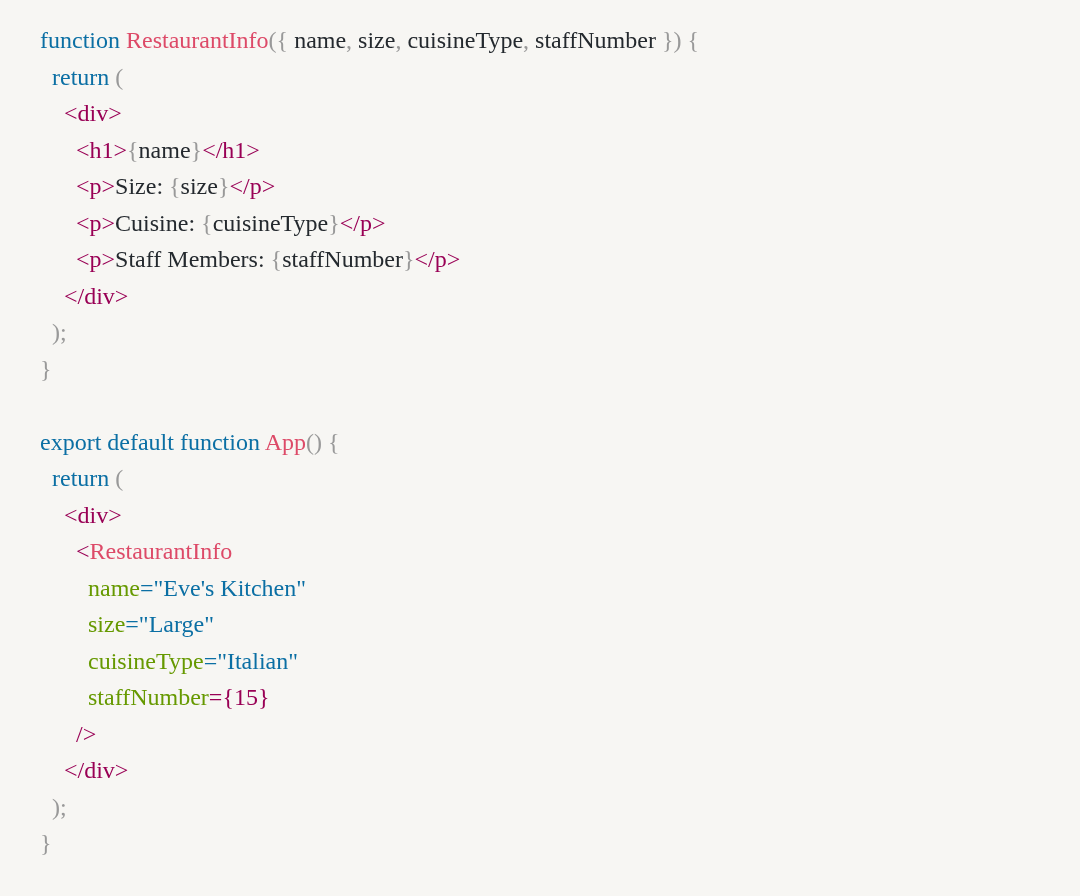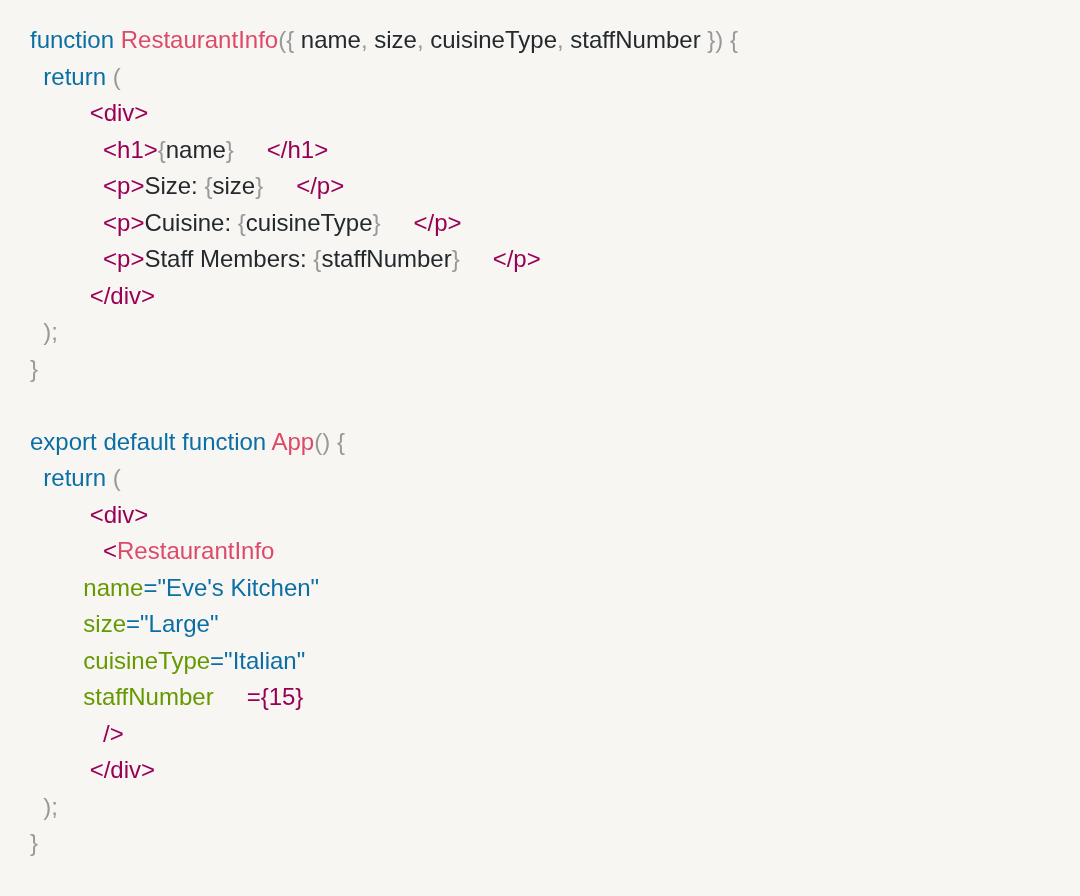--- a/index.html
+++ b/index.html
@@ -1,30 +1,30 @@
 <!DOCTYPE html>
 <html><head>
 <meta charset="utf-8">
 <style>
   html, body { margin: 0; padding: 0; }
   body {
     width: 1080px; height: 896px; overflow: hidden;
     background: #f7f6f3;
   }
   .code {
-    position: absolute; left: 30px; top: 22px;
-    font-family: Liberation Sans, sans-serif;
+    position: absolute; left: 40px; top: 22px;
+    font-family: Liberation Serif, serif;
     font-size: 24px; line-height: 36.5px;
     color: #24292e; white-space: pre; margin: 0;
   }
   .line { display: block; height: 36.5px; }
   .kw { color: #0b6fa4; }
   .fn { color: #dd4a68; }
   .pu { color: #999999; }
-  .tg { color: #990055; margin-left: 33px; }
+  .tg { color: #990055; }
   .at { color: #669900; }
   .st { color: #0b6fa4; }
   .tx { color: #24292e; }
 </style>
 </head>
 <body>
 
 <pre class="code" id="code"><span class="line"><span class="kw">function</span><span class="tx"> </span><span class="fn">RestaurantInfo</span><span class="pu">({</span><span class="tx"> name</span><span class="pu">,</span><span class="tx"> size</span><span class="pu">,</span><span class="tx"> cuisineType</span><span class="pu">,</span><span class="tx"> staffNumber </span><span class="pu">})</span><span class="tx"> </span><span class="pu">{</span></span><span class="line"><span class="tx">  </span><span class="kw">return</span><span class="tx"> </span><span class="pu">(</span></span><span class="line"><span class="tx">    </span><span class="tg">&lt;div&gt;</span></span><span class="line"><span class="tx">      </span><span class="tg">&lt;h1&gt;</span><span class="pu">{</span><span class="tx">name</span><span class="pu">}</span><span class="tg">&lt;/h1&gt;</span></span><span class="line"><span class="tx">      </span><span class="tg">&lt;p&gt;</span><span class="tx">Size: </span><span class="pu">{</span><span class="tx">size</span><span class="pu">}</span><span class="tg">&lt;/p&gt;</span></span><span class="line"><span class="tx">      </span><span class="tg">&lt;p&gt;</span><span class="tx">Cuisine: </span><span class="pu">{</span><span class="tx">cuisineType</span><span class="pu">}</span><span class="tg">&lt;/p&gt;</span></span><span class="line"><span class="tx">      </span><span class="tg">&lt;p&gt;</span><span class="tx">Staff Members: </span><span class="pu">{</span><span class="tx">staffNumber</span><span class="pu">}</span><span class="tg">&lt;/p&gt;</span></span><span class="line"><span class="tx">    </span><span class="tg">&lt;/div&gt;</span></span><span class="line"><span class="tx">  </span><span class="pu">);</span></span><span class="line"><span class="pu">}</span></span><span class="line"></span><span class="line"><span class="kw">export</span><span class="tx"> </span><span class="kw">default</span><span class="tx"> </span><span class="kw">function</span><span class="tx"> </span><span class="fn">App</span><span class="pu">()</span><span class="tx"> </span><span class="pu">{</span></span><span class="line"><span class="tx">  </span><span class="kw">return</span><span class="tx"> </span><span class="pu">(</span></span><span class="line"><span class="tx">    </span><span class="tg">&lt;div&gt;</span></span><span class="line"><span class="tx">      </span><span class="tg">&lt;</span><span class="fn">RestaurantInfo</span></span><span class="line"><span class="tx">        </span><span class="at">name</span><span class="st">="Eve's Kitchen"</span></span><span class="line"><span class="tx">        </span><span class="at">size</span><span class="st">="Large"</span></span><span class="line"><span class="tx">        </span><span class="at">cuisineType</span><span class="st">="Italian"</span></span><span class="line"><span class="tx">        </span><span class="at">staffNumber</span><span class="tg">={15}</span></span><span class="line"><span class="tx">      </span><span class="tg">/&gt;</span></span><span class="line"><span class="tx">    </span><span class="tg">&lt;/div&gt;</span></span><span class="line"><span class="tx">  </span><span class="pu">);</span></span><span class="line"><span class="pu">}</span></span></pre>
 
 </body></html>

